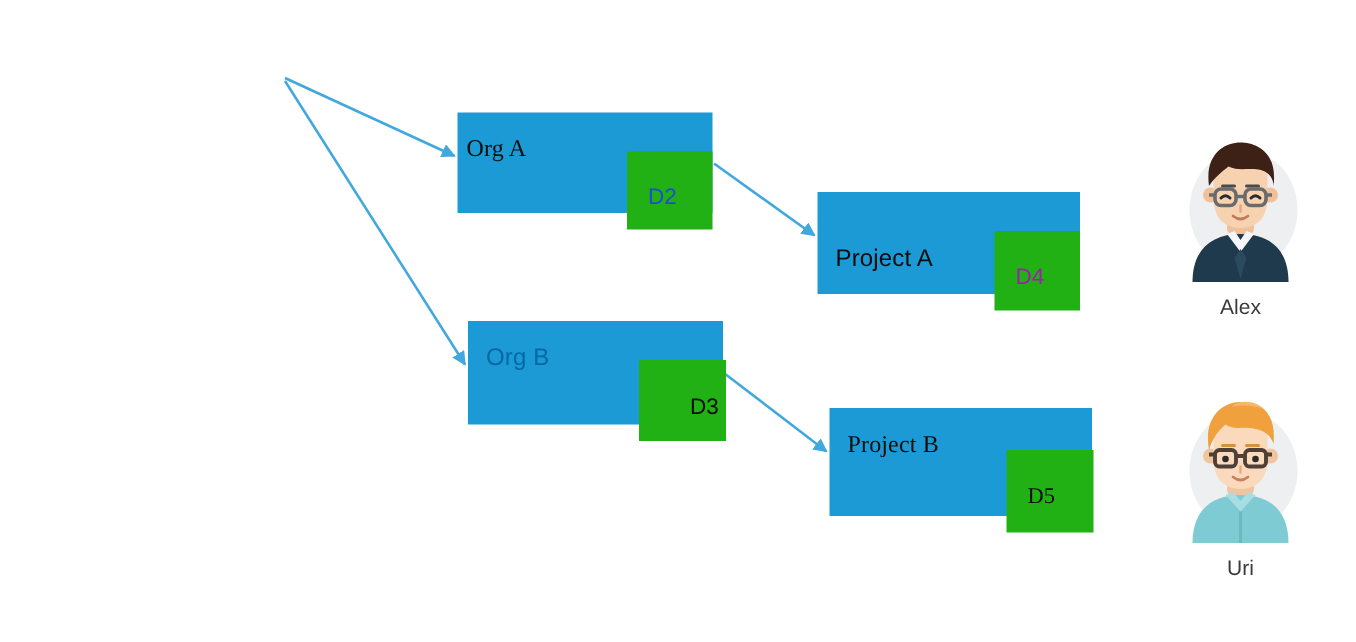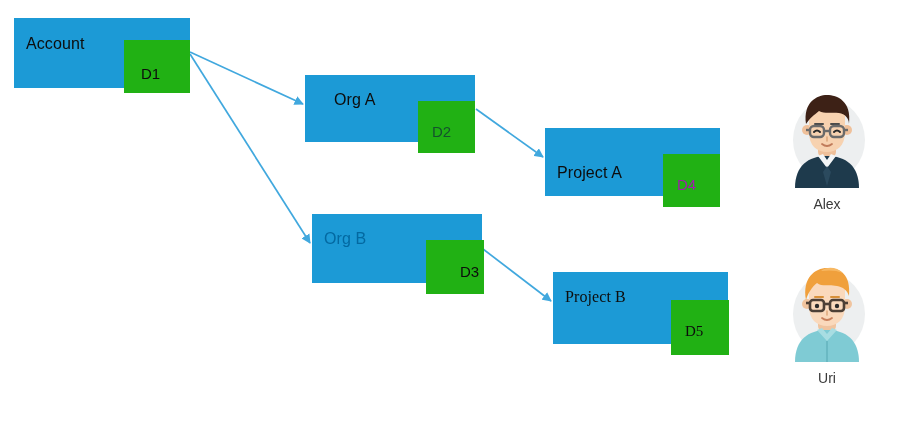--- a/index.html
+++ b/index.html
@@ -65,21 +65,21 @@
 
   
   #node-account   { left: 14px;  top: 18px;  width: 190px; height: 80px; }
   #node-account   .main-box   { width: 176px; height: 70px; }
   #node-account   .main-label { left: 12px; top: 17px; }
   #node-account   .badge-box  { left: 110px; top: 22px; width: 66px; height: 53px; }
   #node-account   .badge-label{ left: 127px; top: 47px; }
 
   #node-orga      { left: 305px; top: 75px;  width: 180px; height: 82px; }
   #node-orga      .main-box   { width: 170px; height: 67px; }
-  #node-orga      .main-label { left: 29px; top: 16px; }
+  #node-orga      .main-label { left: 6px; top: 16px; font-family: Liberation Serif, serif; }
   #node-orga      .badge-box  { left: 113px; top: 26px; width: 57px; height: 52px; }
   #node-orga      .badge-label{ left: 127px; top: 48px; }
 
   #node-projecta  { left: 545px; top: 128px; width: 185px; height: 82px; }
   #node-projecta  .main-box   { width: 175px; height: 68px; }
   #node-projecta  .main-label { left: 12px; top: 16px; margin-top: 20px; }
   #node-projecta  .badge-box  { left: 118px; top: 26px; width: 57px; height: 53px; }
   #node-projecta  .badge-label{ left: 132px; top: 48px; }
 
   #node-orgb      { left: 312px; top: 214px; width: 182px; height: 85px; }
@@ -131,32 +131,26 @@
 
     <line x1="190" y1="52" x2="303" y2="104" stroke="#41A8DE" stroke-width="1.7" marker-end="url(#arrowhead)"></line>
 
     <line x1="190" y1="54" x2="310" y2="243" stroke="#41A8DE" stroke-width="1.7" marker-end="url(#arrowhead)"></line>
 
     <line x1="476" y1="109" x2="543" y2="157" stroke="#41A8DE" stroke-width="1.7" marker-end="url(#arrowhead)"></line>
 
     <line x1="483" y1="249" x2="551" y2="301" stroke="#41A8DE" stroke-width="1.7" marker-end="url(#arrowhead)"></line>
   </svg>
 
-  <div class="node" id="node-account">
-    <div class="main-box" style="background: rgb(28, 154, 214);"></div>
-    <span class="main-label" style="color: rgb(13, 13, 13);">Account</span>
-    <div class="badge-box" style="background: rgb(33, 177, 20);"></div>
-    <span class="badge-label" style="color: rgb(13, 13, 13);">D1</span>
-  </div>
 
   <div class="node" id="node-orga">
     <div class="main-box" style="background: rgb(28, 154, 214);"></div>
     <span class="main-label" style="color: rgb(13, 13, 13);">Org A</span>
     <div class="badge-box" style="background: rgb(33, 177, 20);"></div>
-    <span class="badge-label" style="color: #14532d;">D2</span>
+    <span class="badge-label" style="color: #1d4ed8;">D2</span>
   </div>
 
   <div class="node" id="node-projecta">
     <div class="main-box" style="background: rgb(28, 154, 214);"></div>
     <span class="main-label" style="color: rgb(13, 13, 13);">Project A</span>
     <div class="badge-box" style="background: rgb(33, 177, 20);"></div>
     <span class="badge-label" style="color: #a21caf;">D4</span>
   </div>
 
   <div class="node" id="node-orgb">

